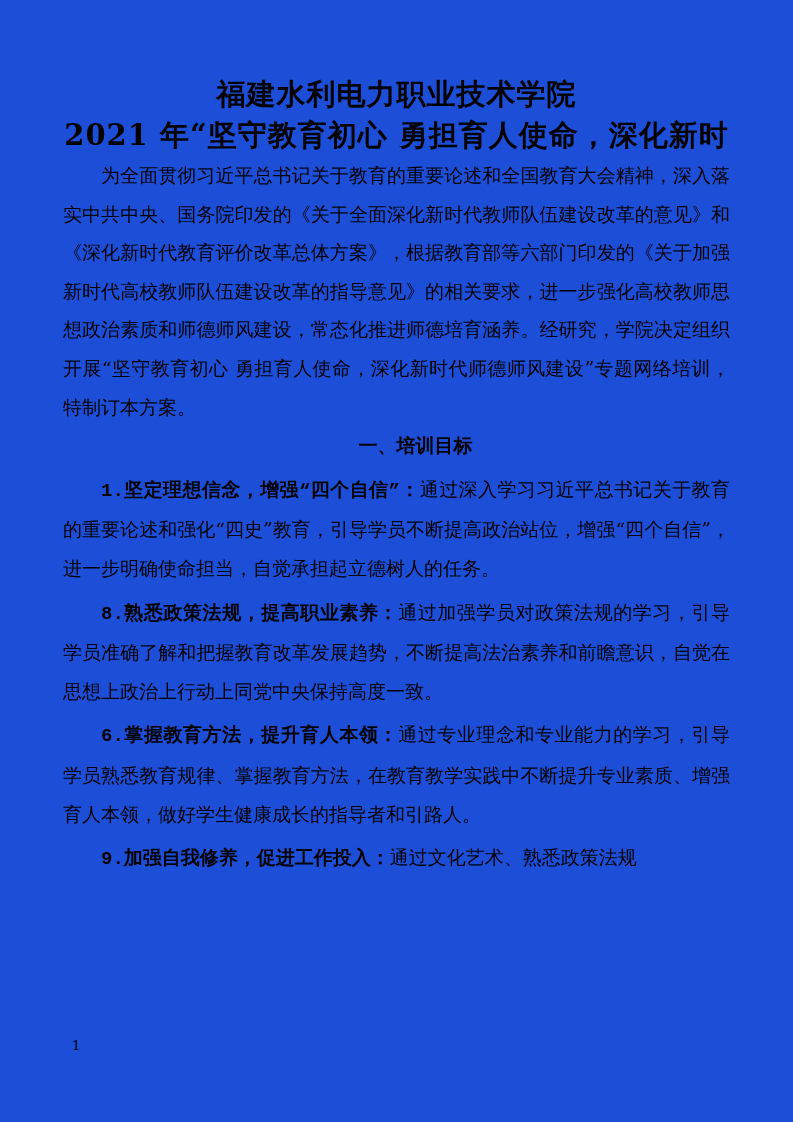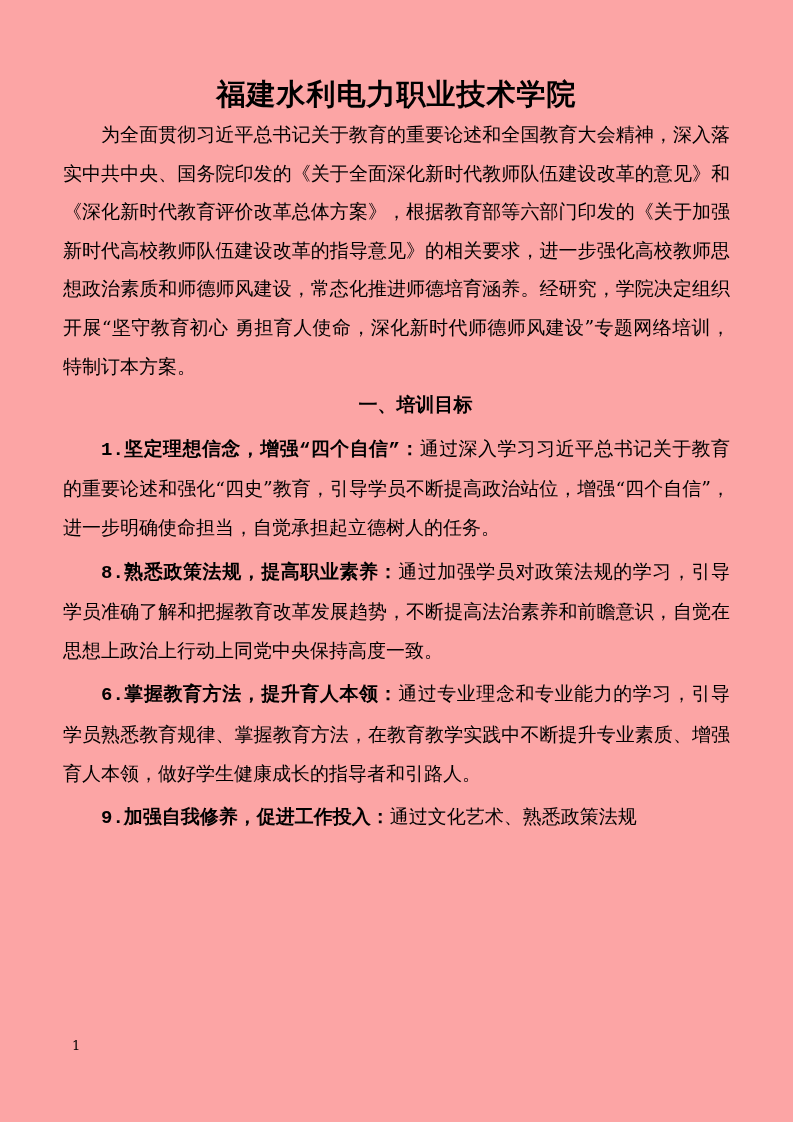--- a/index.html
+++ b/index.html
@@ -4,21 +4,21 @@
 <style>
   html, body {
     margin: 0;
     padding: 0;
     background: #ffffff;
   }
   .page {
     position: relative;
     width: 793px;
     height: 1122px;
-    background: #fca5a5;
+    background: #1d4ed8;
     overflow: hidden;
     color: #000000;
   }
   .content {
     position: absolute;
     left: 63px;
     top: 74px;
     width: 667px;
   }
   .doc-title {
@@ -65,20 +65,21 @@
   }
 </style>
 </head>
 <body>
 
 <div class="page">
   <div class="content">
 
     <h1 class="doc-title">
       <div class="title-line">福建水利电力职业技术学院</div>
+      <div class="title-line">2021 年“坚守教育初心 勇担育人使命，深化新时</div>
     </h1>
 
     <div class="body-text">
       <p class="para">为全面贯彻习近平总书记关于教育的重要论述和全国教育大会精神，深入落实中共中央、国务院印发的《关于全面深化新时代教师队伍建设改革的意见》和《深化新时代教育评价改革总体方案》，根据教育部等六部门印发的《关于加强新时代高校教师队伍建设改革的指导意见》的相关要求，进一步强化高校教师思想政治素质和师德师风建设，常态化推进师德培育涵养。经研究，学院决定组织开展“坚守教育初心 勇担育人使命，深化新时代师德师风建设”专题网络培训，特制订本方案。</p>
 
       <p class="para section-heading">一、培训目标</p>
 
       <p class="para objective">
         <strong class="item-label">1.坚定理想信念，增强“四个自信”：</strong><span>通过深入学习习近平总书记关于教育的重要论述和强化“四史”教育，引导学员不断提高政治站位，增强“四个自信”，进一步明确使命担当，自觉承担起立德树人的任务。</span>
       </p>

